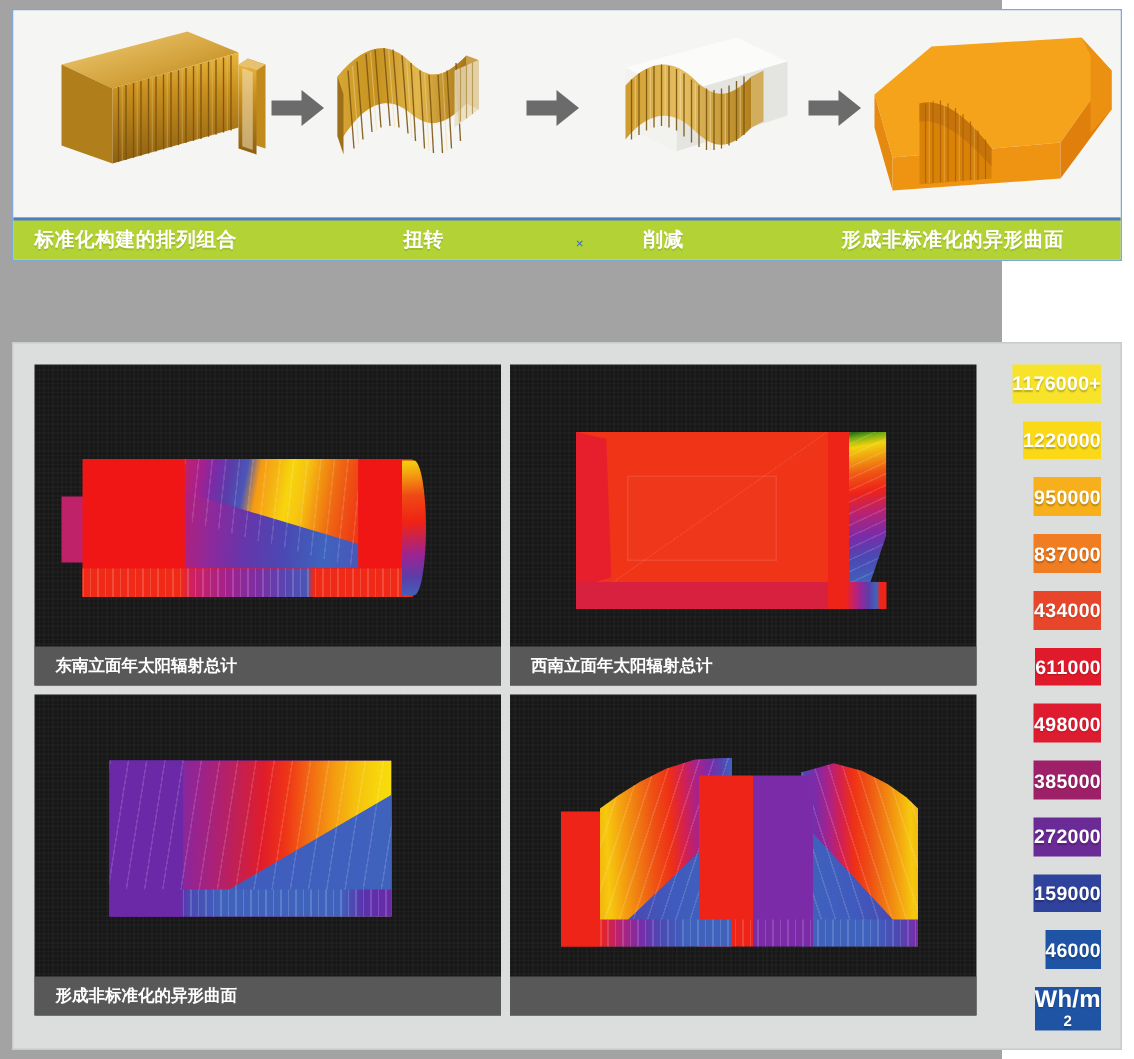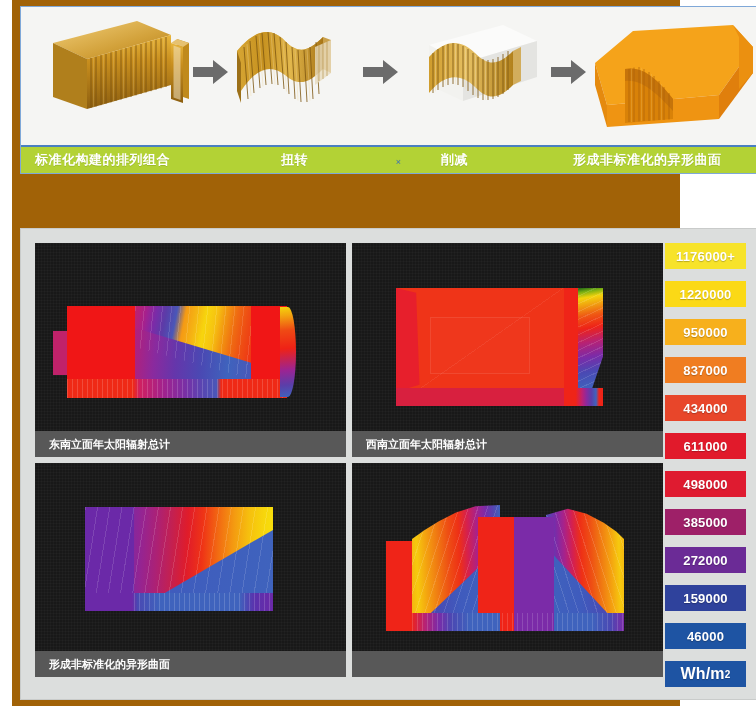--- a/index.html
+++ b/index.html
@@ -9,22 +9,21 @@
     height: 706px;
     background: #ffffff;
     font-family: "Liberation Sans", "DejaVu Sans", sans-serif;
     overflow: hidden;
   }
 
   #page {
     position: relative;
     width: 668px;
     height: 706px;
-    background: #a16207;
-    margin-left: 12px;
+    background: #a3a3a3;
   }
 
   
   #diagram-section {
     position: absolute;
     left: 8px;
     top: 6px;
     width: 740px;
     height: 168px;
     background: #f5f5f3;
@@ -539,20 +538,21 @@
   
   #legend {
     position: absolute;
     right: 13px;
     top: 14px;
     width: 81px;
     height: 444px;
     display: flex;
     flex-direction: column;
     gap: 12px;
+    align-items: flex-end;
   }
   .legend-swatch {
     flex: 1 1 0;
     display: flex;
     align-items: center;
     justify-content: center;
     color: #ffffff;
     font-size: 13px;
     font-weight: bold;
     letter-spacing: 0.2px;
@@ -867,21 +867,21 @@
       <div class="legend-swatch" style="background-color: rgb(251, 217, 22);">1220000</div>
       <div class="legend-swatch" style="background-color: rgb(247, 176, 28);">950000</div>
       <div class="legend-swatch" style="background-color: rgb(240, 125, 33);">837000</div>
       <div class="legend-swatch" style="background-color: rgb(232, 70, 42);">434000</div>
       <div class="legend-swatch" style="background-color: rgb(225, 26, 43);">611000</div>
       <div class="legend-swatch" style="background-color: rgb(223, 27, 48);">498000</div>
       <div class="legend-swatch" style="background-color: rgb(158, 32, 104);">385000</div>
       <div class="legend-swatch" style="background-color: rgb(107, 43, 150);">272000</div>
       <div class="legend-swatch" style="background-color: rgb(47, 66, 156);">159000</div>
       <div class="legend-swatch" style="background-color: rgb(30, 84, 163);">46000</div>
-      <div class="legend-swatch unit" style="background-color: rgb(30, 84, 163);">
+      <div class="legend-swatch unit" style="background-color: rgb(30, 84, 163); flex-direction: column;">
         <span>Wh/m</span>
           <sup>2</sup>
       </div>
     </div>
 
   </section>
 
 </div>
 
 </body></html>

